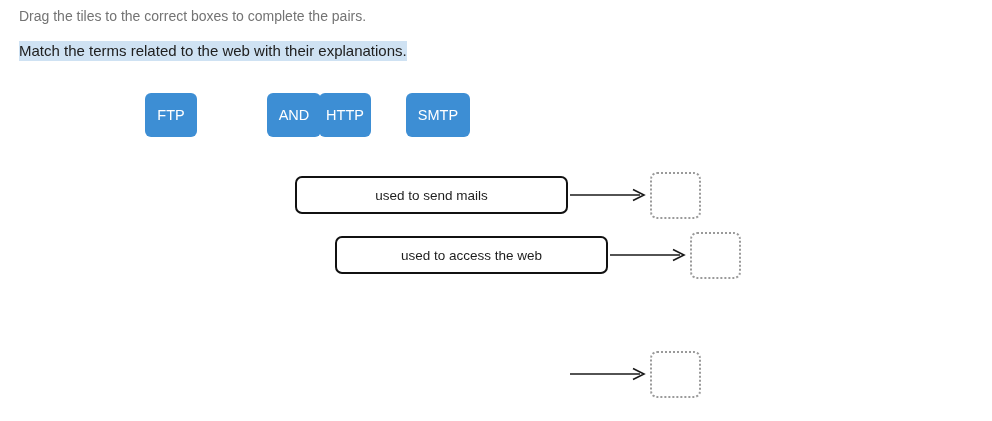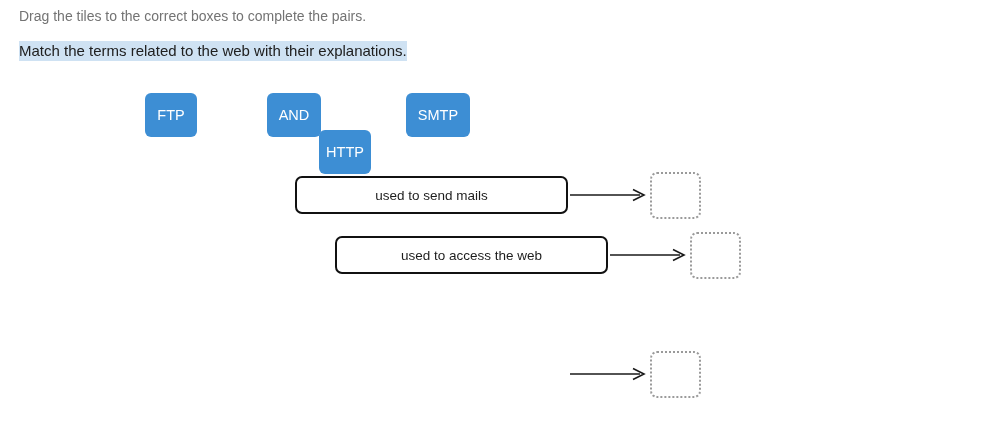--- a/index.html
+++ b/index.html
@@ -59,21 +59,21 @@
     font-size: 14.5px;
     display: flex;
     align-items: center;
     justify-content: center;
     box-sizing: border-box;
     cursor: move;
     user-select: none;
   }
   .tile-0 { left: 145px; width: 52px; }
   .tile-1 { left: 223px; width: 54px; margin-left: 44px; }
-  .tile-2 { left: 319px; width: 52px; margin-top: 37px; }
+  .tile-2 { left: 319px; width: 52px; }
   .tile-3 { left: 406px; width: 64px; }
 
   
   .rows {
     position: absolute;
     left: 0;
     top: 0;
     width: 992px;
     height: 421px;
   }

